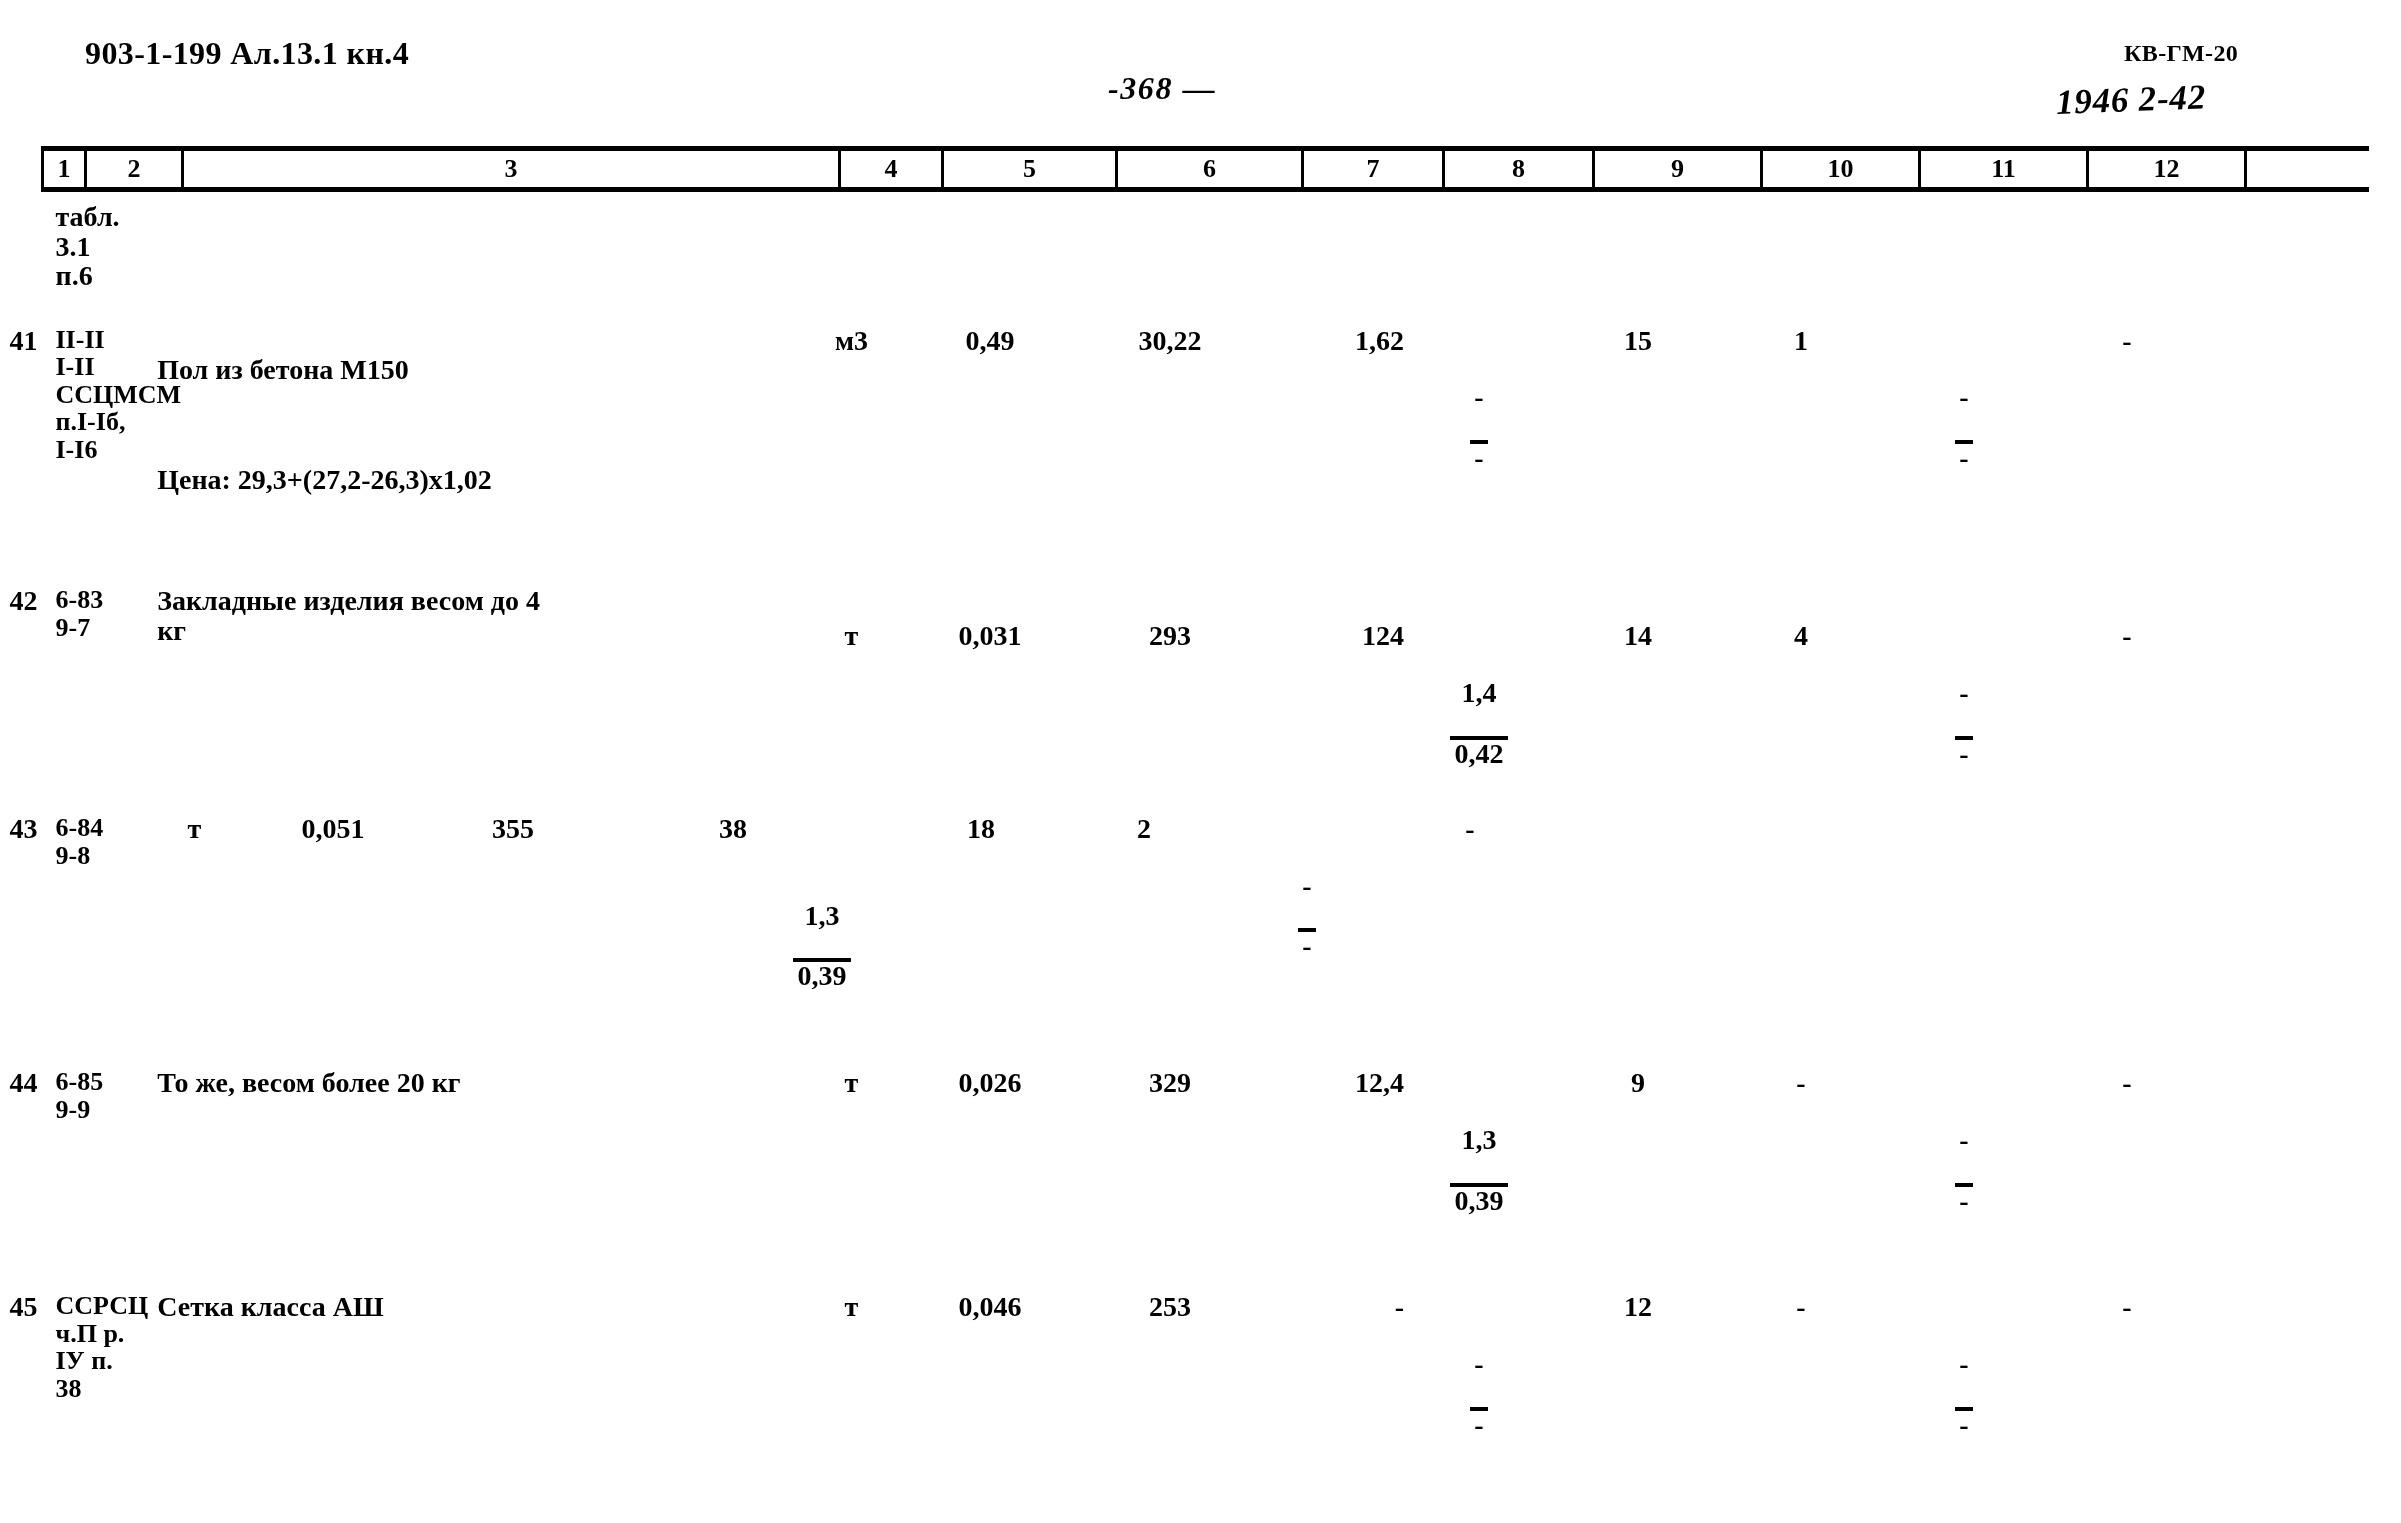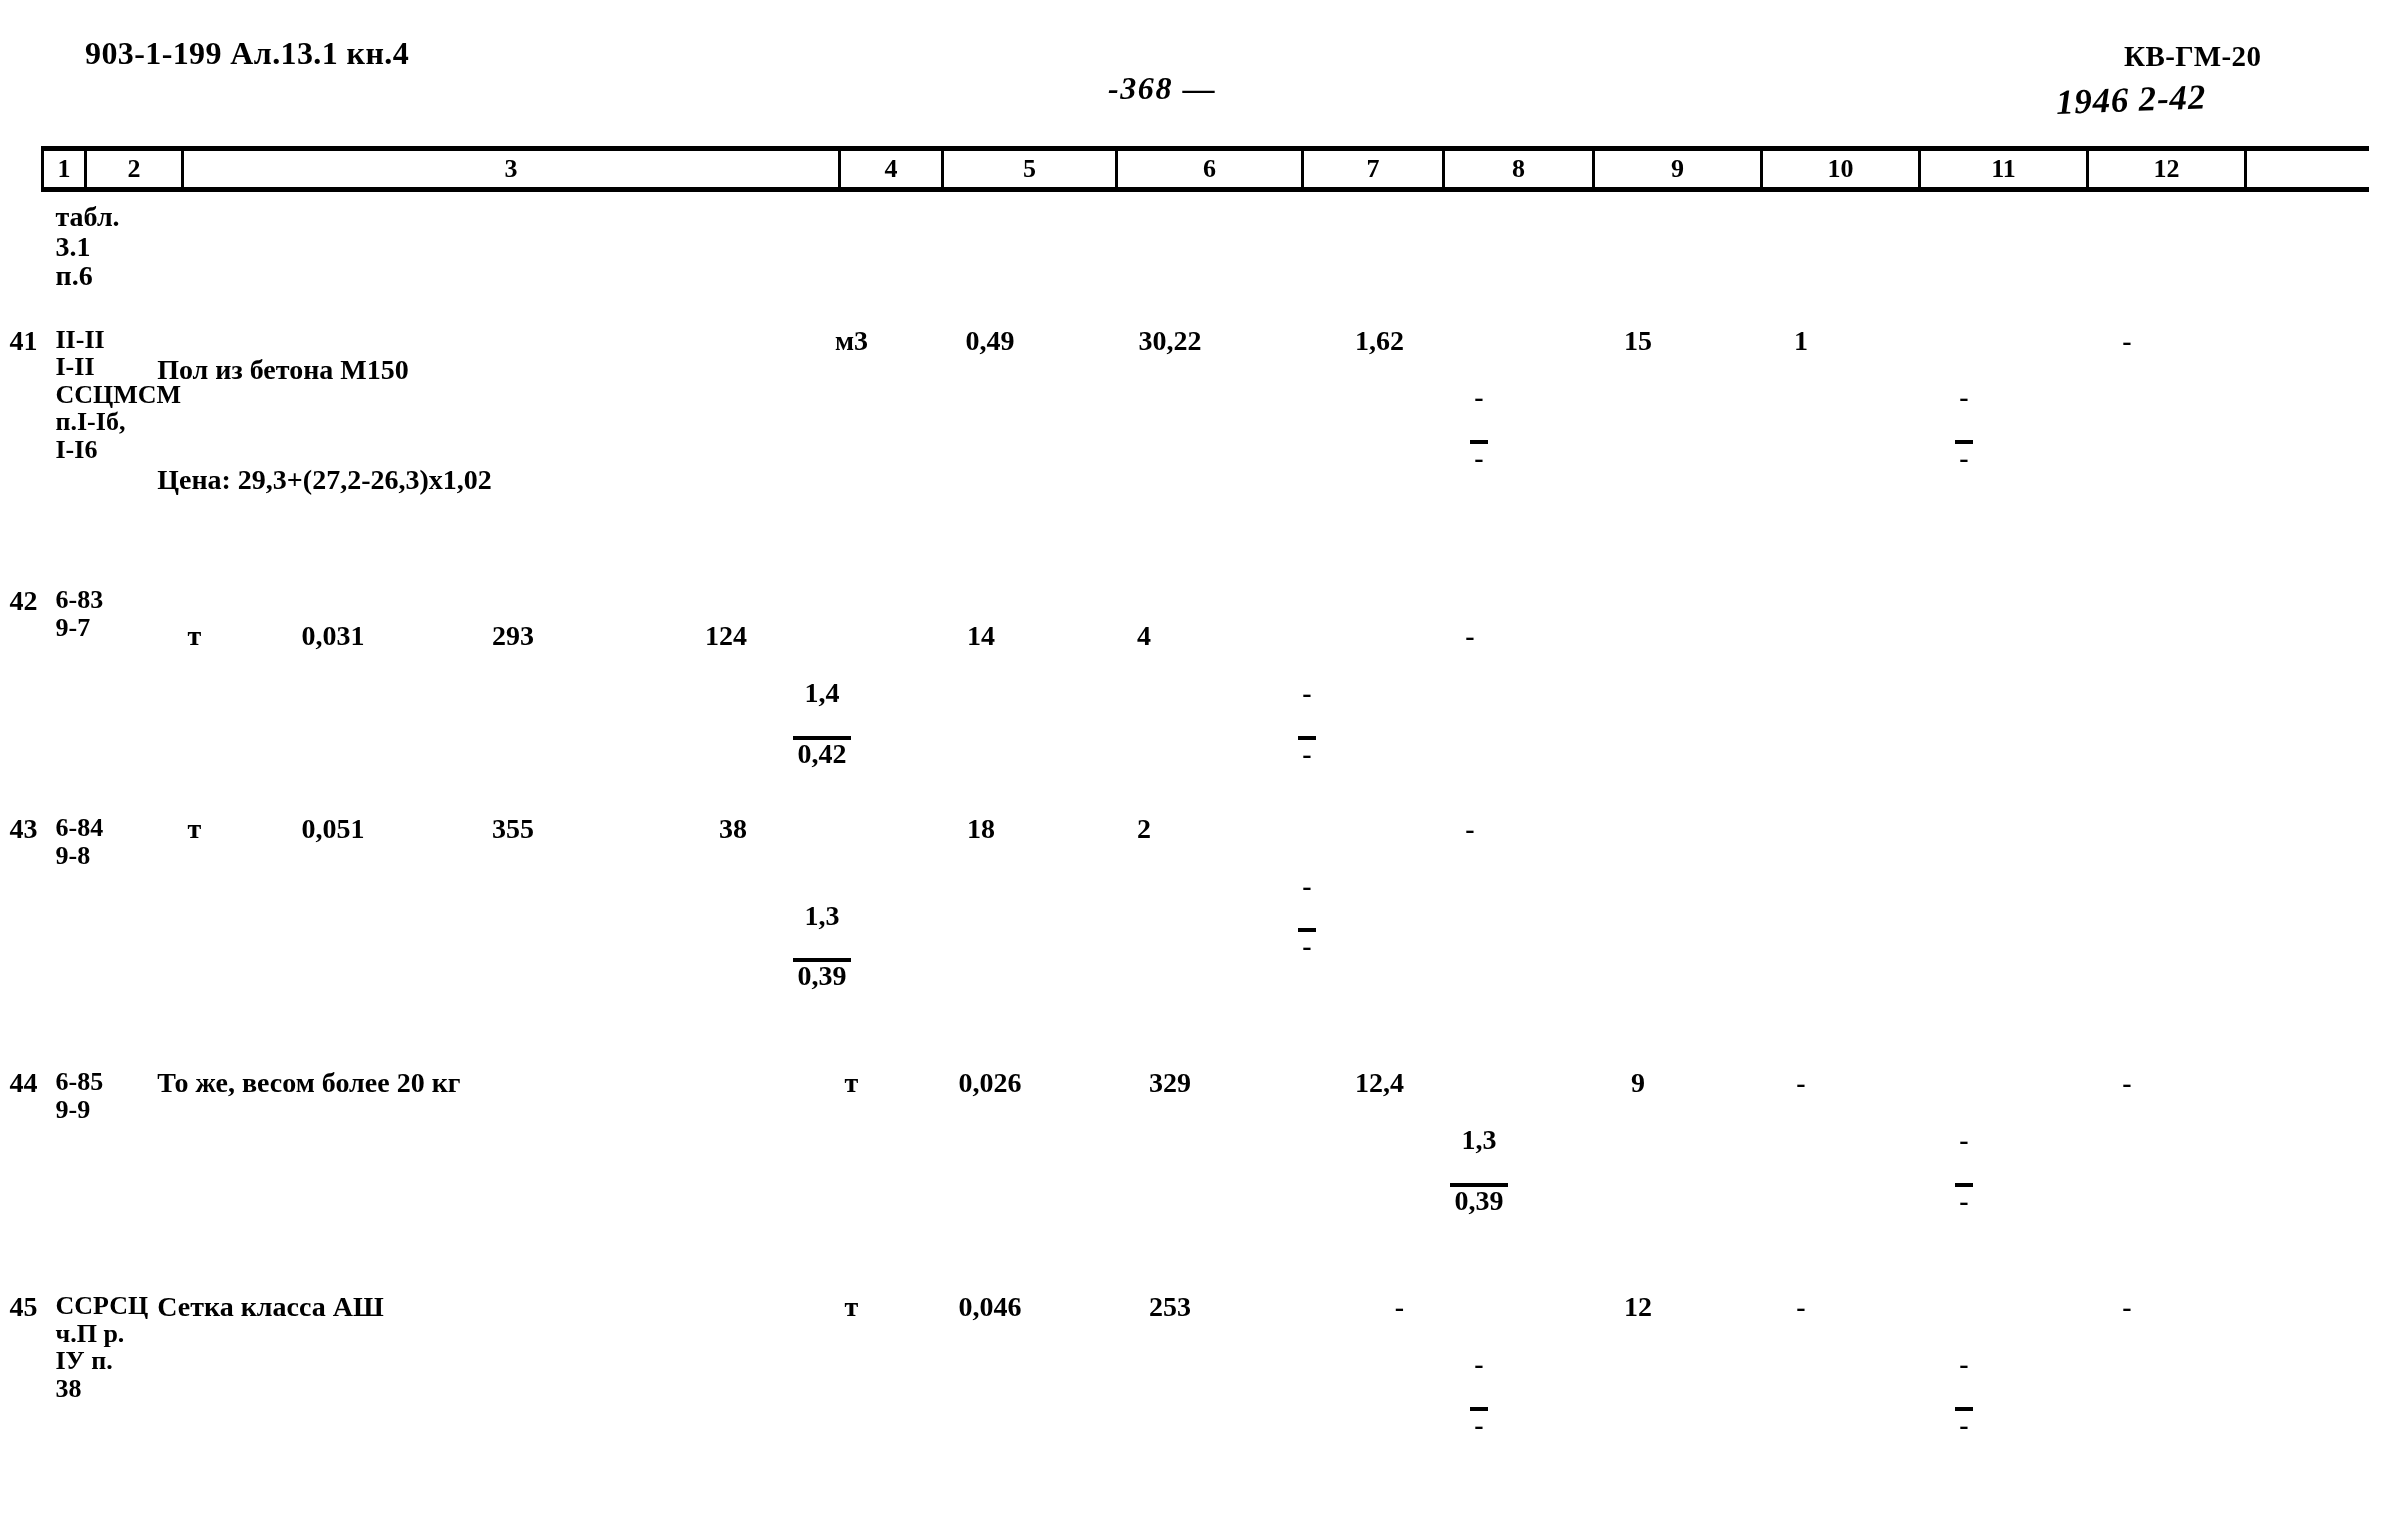--- a/index.html
+++ b/index.html
@@ -38,21 +38,21 @@
     font-size: 32px;
     font-weight: bold;
     font-style: italic;
     letter-spacing: 1.6px;
     white-space: nowrap;
   }
   .hdr-code {
     position: absolute;
     left: 2124px;
     top: 40px;
-    font-size: 29px;
+    font-size: 24px;
     font-weight: bold;
     letter-spacing: 0.4px;
     white-space: nowrap;
   }
   .hdr-stamp {
     position: absolute;
     left: 2056px;
     top: 83px;
     font-size: 35px;
     font-weight: bold;
@@ -221,20 +221,22 @@
           <span class="den">-</span>
         </span>
       </div>
       <div class="c c12">-</div>
     </div>
 
     <div class="row" style="margin-top:62px">
       <div class="c c1">42</div>
       <div class="c c2 smaller">6-83
 9-7</div>
+      <div class="c c3">Закладные изделия весом до 4
+кг</div>
       <div class="c c4" style="padding-top:35px">т</div>
       <div class="c c5" style="padding-top:35px">0,031</div>
       <div class="c c6" style="padding-top:35px">293</div>
       <div class="c c7" style="padding-top:35px">124</div>
       <div class="c c8" style="padding-top:35px">
         <span class="frac">
           <span class="num">1,4</span>
           <span class="den">0,42</span>
         </span>
       </div>

